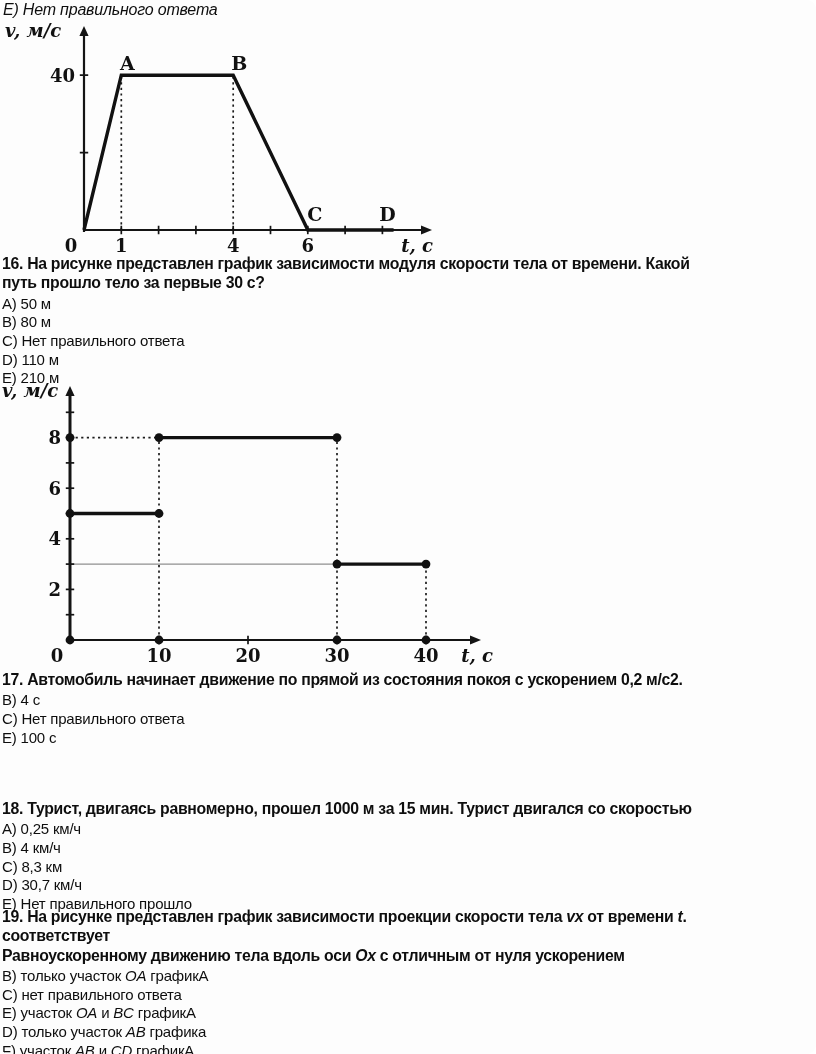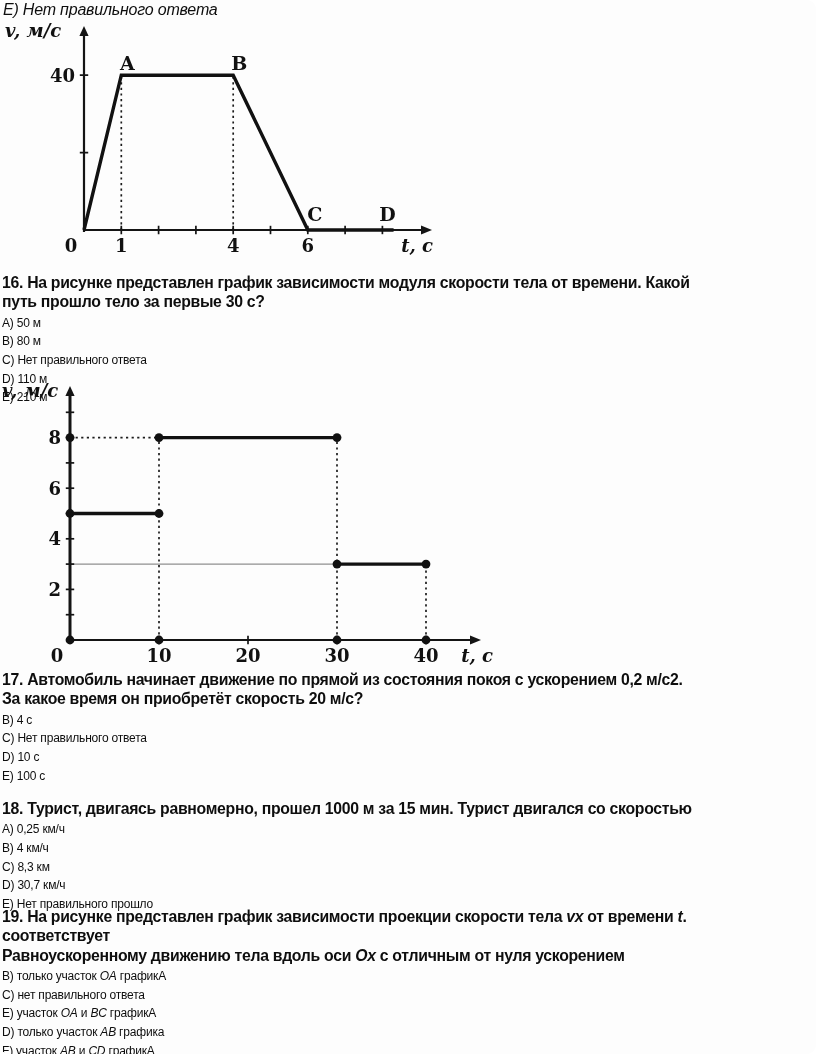--- a/index.html
+++ b/index.html
@@ -5,27 +5,27 @@
   html,body{margin:0;padding:0;background:#ffffff;}
   .page{
     position:relative;width:816px;height:1054px;background:#fdfdfd;
     font-family:"Liberation Sans",sans-serif;color:#0e0e0e;overflow:hidden;border-radius:9px;
   }
   .abs{position:absolute;}
   .intro{left:3px;top:1px;font-size:16px;font-style:italic;letter-spacing:-0.2px;white-space:nowrap;}
   .chart1{left:0;top:18px;}
   .chart2{left:0;top:382px;}
   .qblock{left:2px;width:812px;}
-  .q16{top:254px;margin-top:19px;} .q17{top:670px;} .q18{top:799px;} .q19{top:907px;}
+  .q16{top:254px;} .q17{top:670px;} .q18{top:799px;} .q19{top:907px;}
   .q-text .qline{
     font-size:15.8px;font-weight:700;line-height:19.3px;letter-spacing:-0.3px;white-space:nowrap;
   }
   .q-options{margin-top:2px;}
   .q-options .opt{
-    font-size:12px;font-weight:400;line-height:18.7px;letter-spacing:-0.2px;white-space:nowrap;
+    font-size:15px;font-weight:400;line-height:18.7px;letter-spacing:-0.2px;white-space:nowrap;
   }
   svg text.tick{font:700 18px "DejaVu Serif",serif;fill:#111;}
   svg text.plabel{font:700 19px "DejaVu Serif",serif;fill:#111;}
   svg text.alabel{font:italic 700 18px "DejaVu Serif",serif;fill:#111;}
 </style>
 </head>
 <body>
 
 <div class="page">
 
@@ -155,26 +155,24 @@
       <g></g>
       <g>
         <text x="493" y="280" text-anchor="end" class="alabel">t, с</text>
         <text x="2" y="15" text-anchor="start" class="alabel">v, м/с</text>
       </g>
     </svg>
 
   <div class="qblock q17 abs">
     <div class="q-text">
         <div class="qline">17. Автомобиль начинает движение по прямой из состояния покоя с ускорением 0,2 м/с2.</div>
-        <div class="qline">За какое время он приобретёт скорость 20 м/с?</div>
       </div>
     <div class="q-options">
         <div class="opt">B) 4 с</div>
         <div class="opt">C) Нет правильного ответа</div>
-        <div class="opt">D) 10 с</div>
         <div class="opt">E) 100 с</div>
       </div>
   </div>
 
   <div class="qblock q18 abs">
     <div class="q-text">
         <div class="qline">18. Турист, двигаясь равномерно, прошел 1000 м за 15 мин. Турист двигался со скоростью</div>
       </div>
     <div class="q-options">
         <div class="opt">A) 0,25 км/ч</div>

